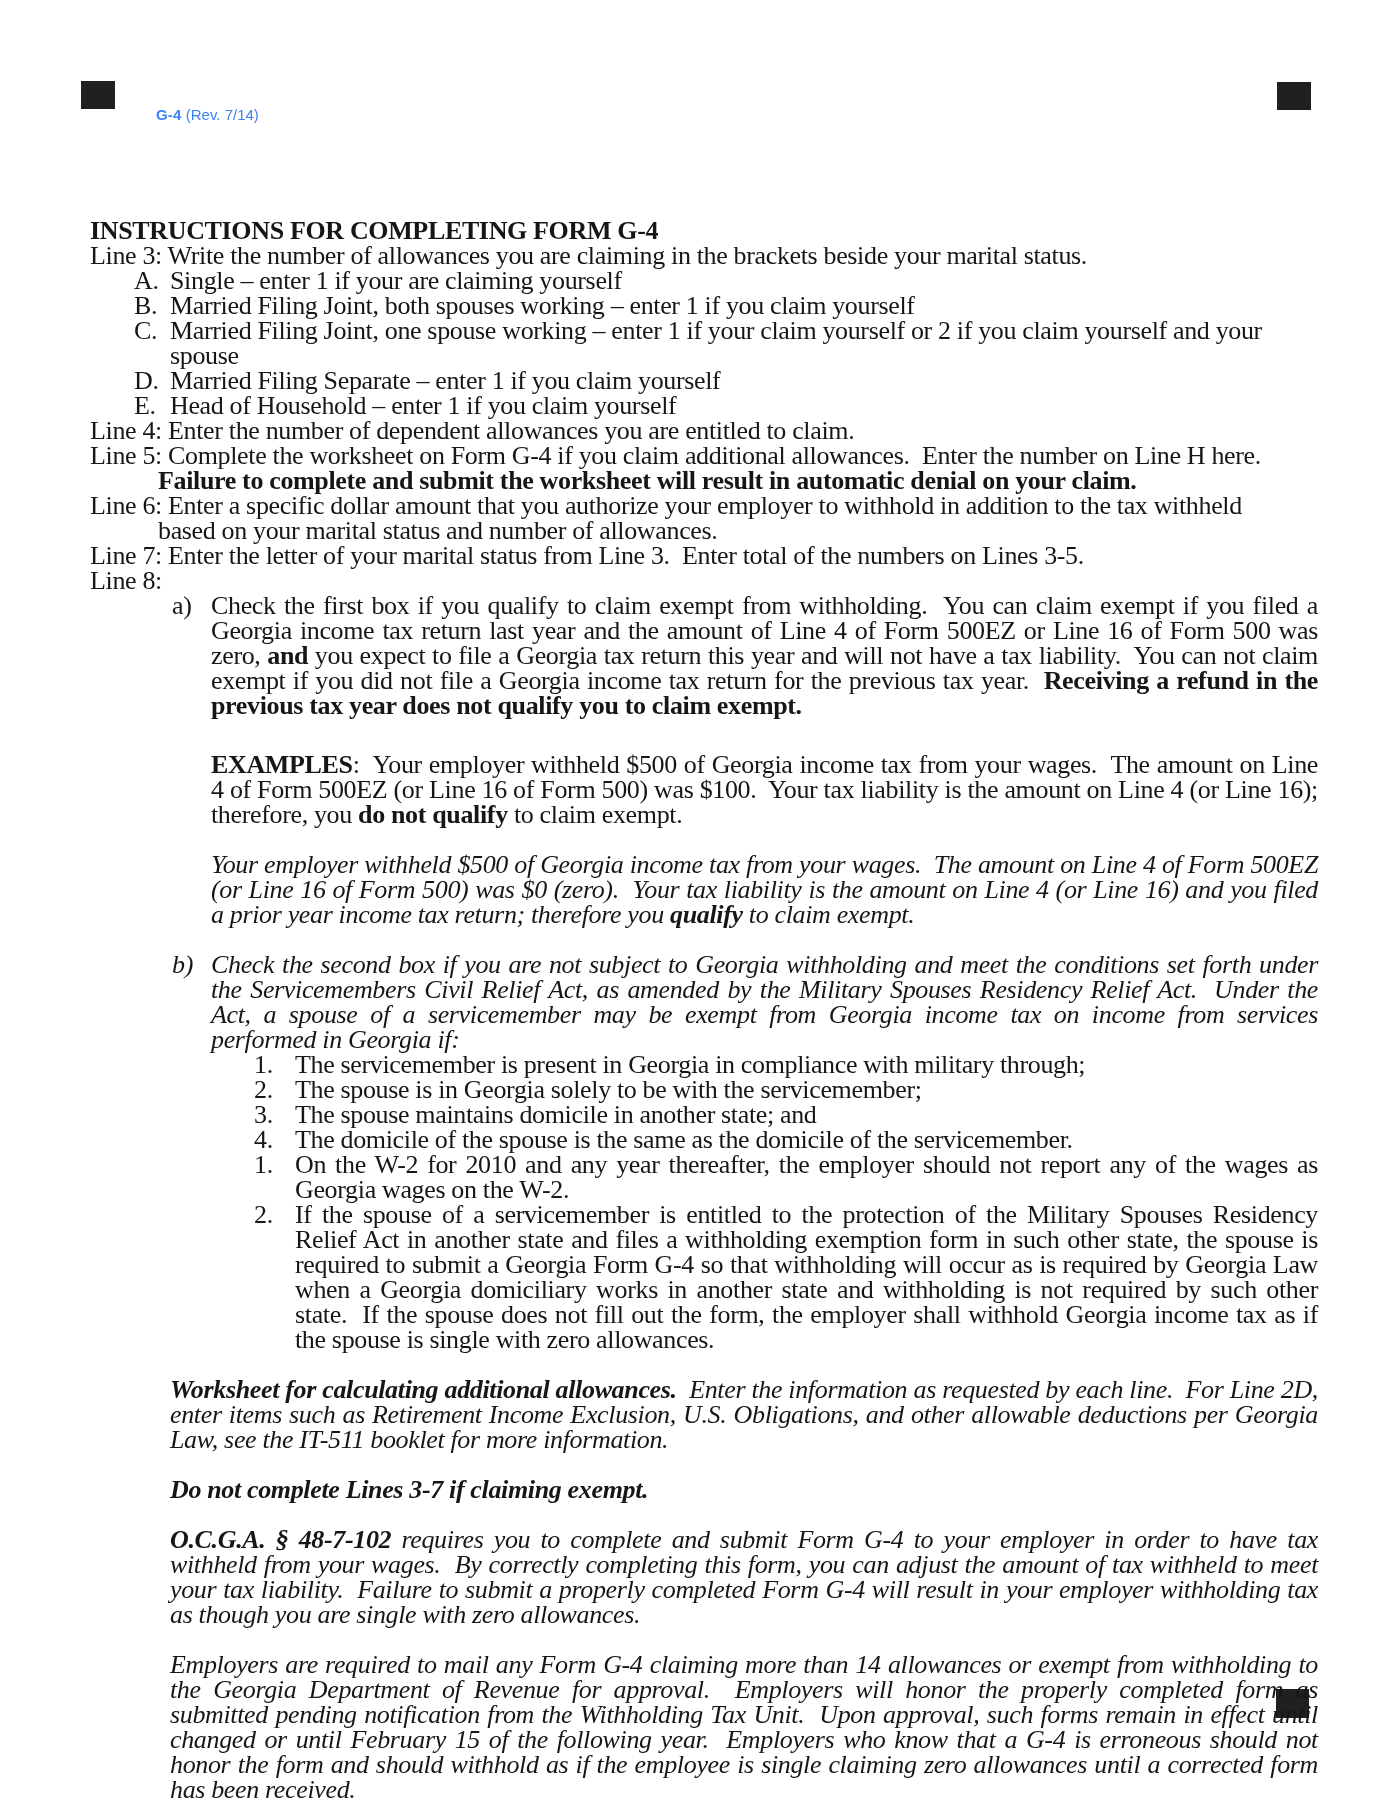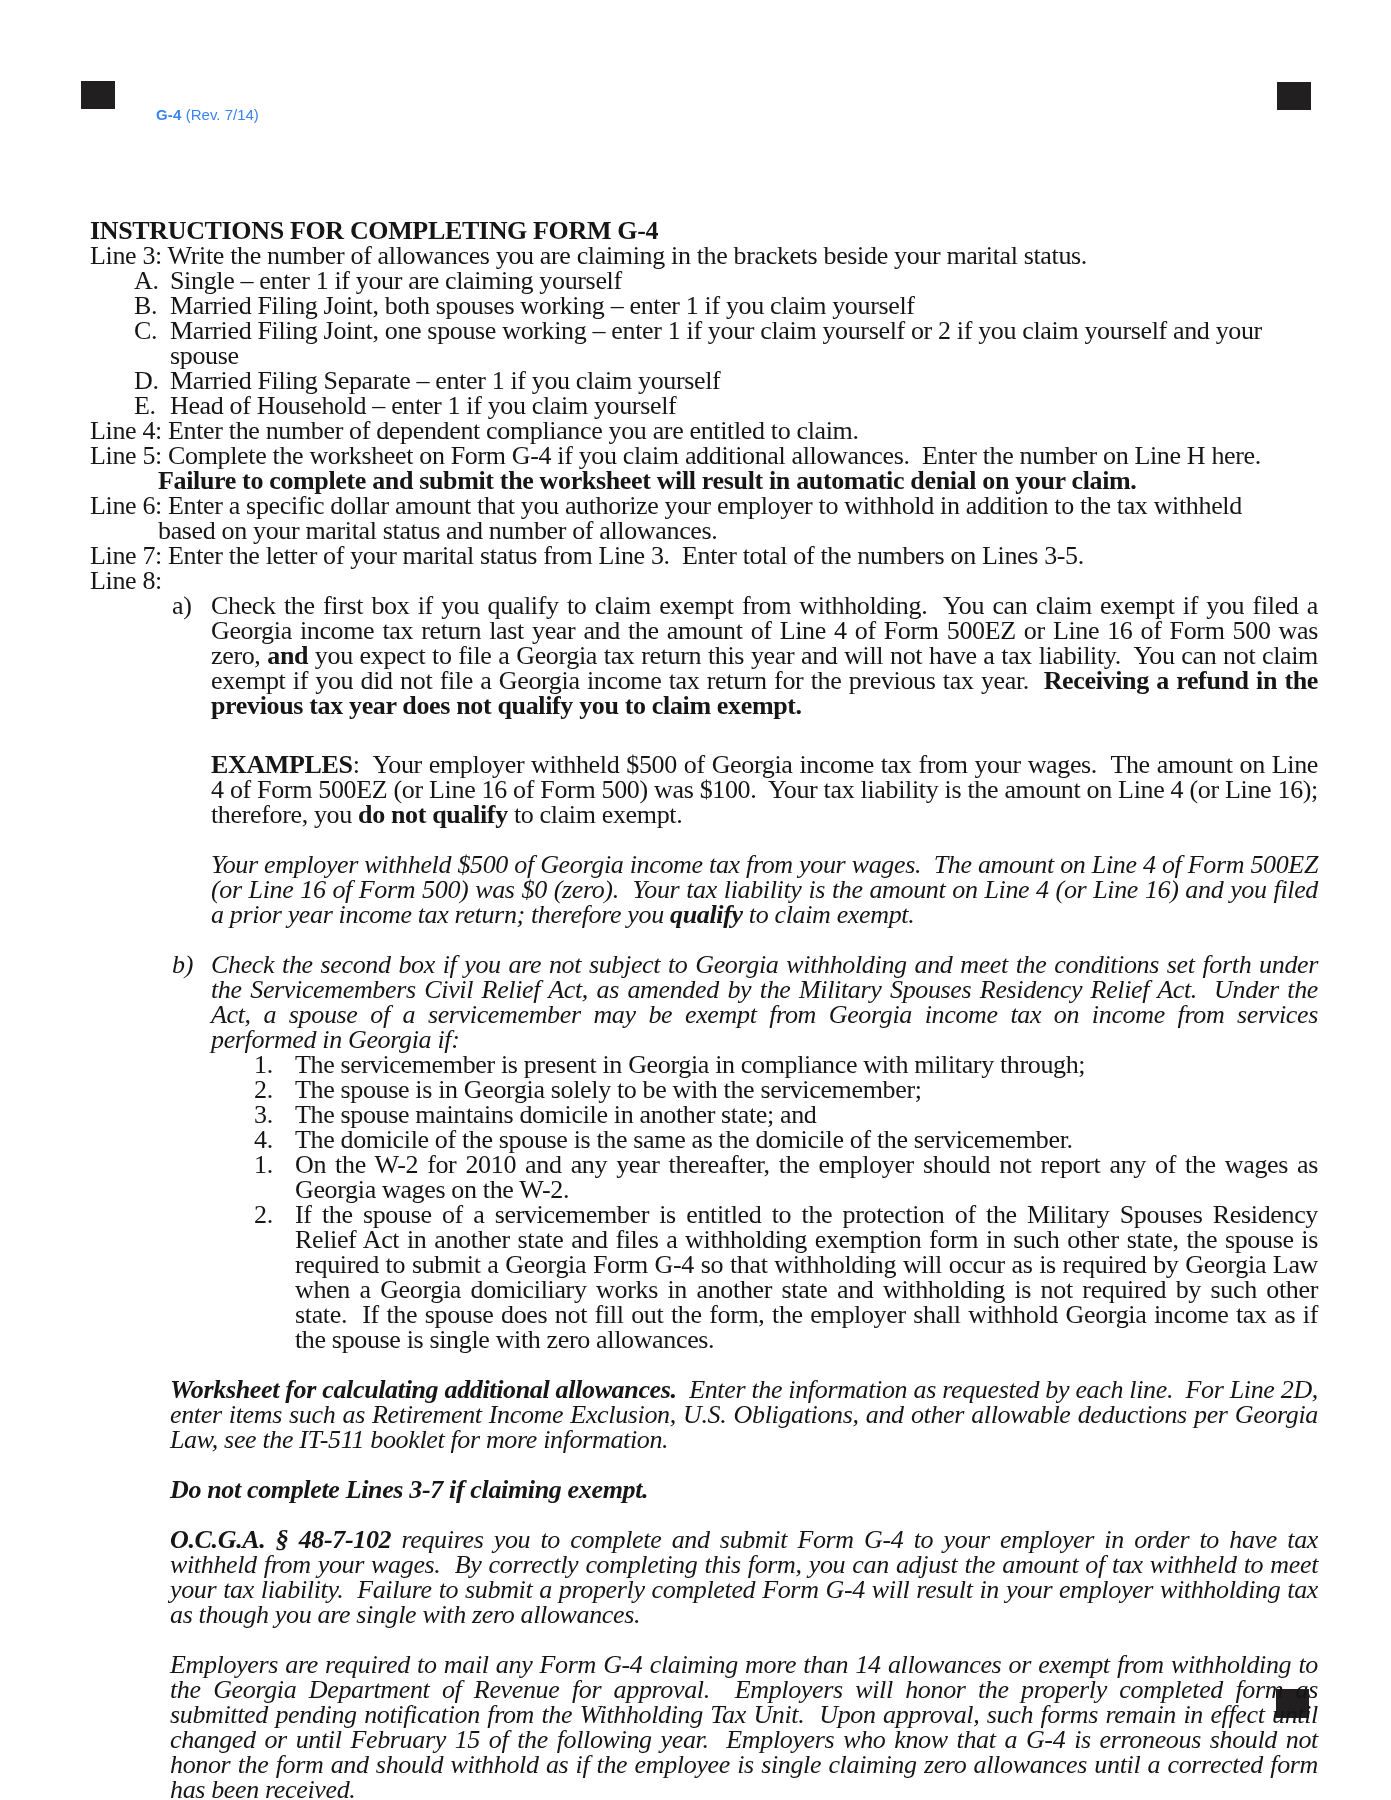--- a/index.html
+++ b/index.html
@@ -97,21 +97,21 @@
     </div>
     <div class="ae">
       <span class="mk mk-ae">D.</span>
       <span>Married Filing Separate – enter 1 if you claim yourself</span>
     </div>
     <div class="ae">
       <span class="mk mk-ae">E.</span>
       <span>Head of Household – enter 1 if you claim yourself</span>
     </div>
 
-    <div class="line">Line 4: Enter the number of dependent compliance you are entitled to claim.</div>
+    <div class="line">Line 4: Enter the number of dependent allowances you are entitled to claim.</div>
     <div class="line">Line 5: Complete the worksheet on Form G-4 if you claim additional allowances.&nbsp; Enter the number on Line H here.</div>
     <div class="bold-note">Failure to complete and submit the worksheet will result in automatic denial on your claim.</div>
     <div class="line hang">Line 6: Enter a specific dollar amount that you authorize your employer to withhold in addition to the tax withheld based on your marital status and number of allowances.</div>
     <div class="line">Line 7: Enter the letter of your marital status from Line 3.&nbsp; Enter total of the numbers on Lines 3-5.</div>
     <div class="line">Line 8:</div>
 
     <div class="sub">
       <span class="mk mk-sub">a)</span>
       <span><span>Check the first box if you qualify to claim exempt from withholding.&nbsp; You can claim exempt if you filed a Georgia income tax return last year and the amount of Line 4 of Form 500EZ or Line 16 of Form 500 was zero, </span><b>and</b><span> you expect to file a Georgia tax return this year and will not have a tax liability.&nbsp; You can not claim exempt if you did not file a Georgia income tax return for the previous tax year.&nbsp; </span><b>Receiving a refund in the previous tax year does not qualify you to claim exempt.</b></span>
     </div>

